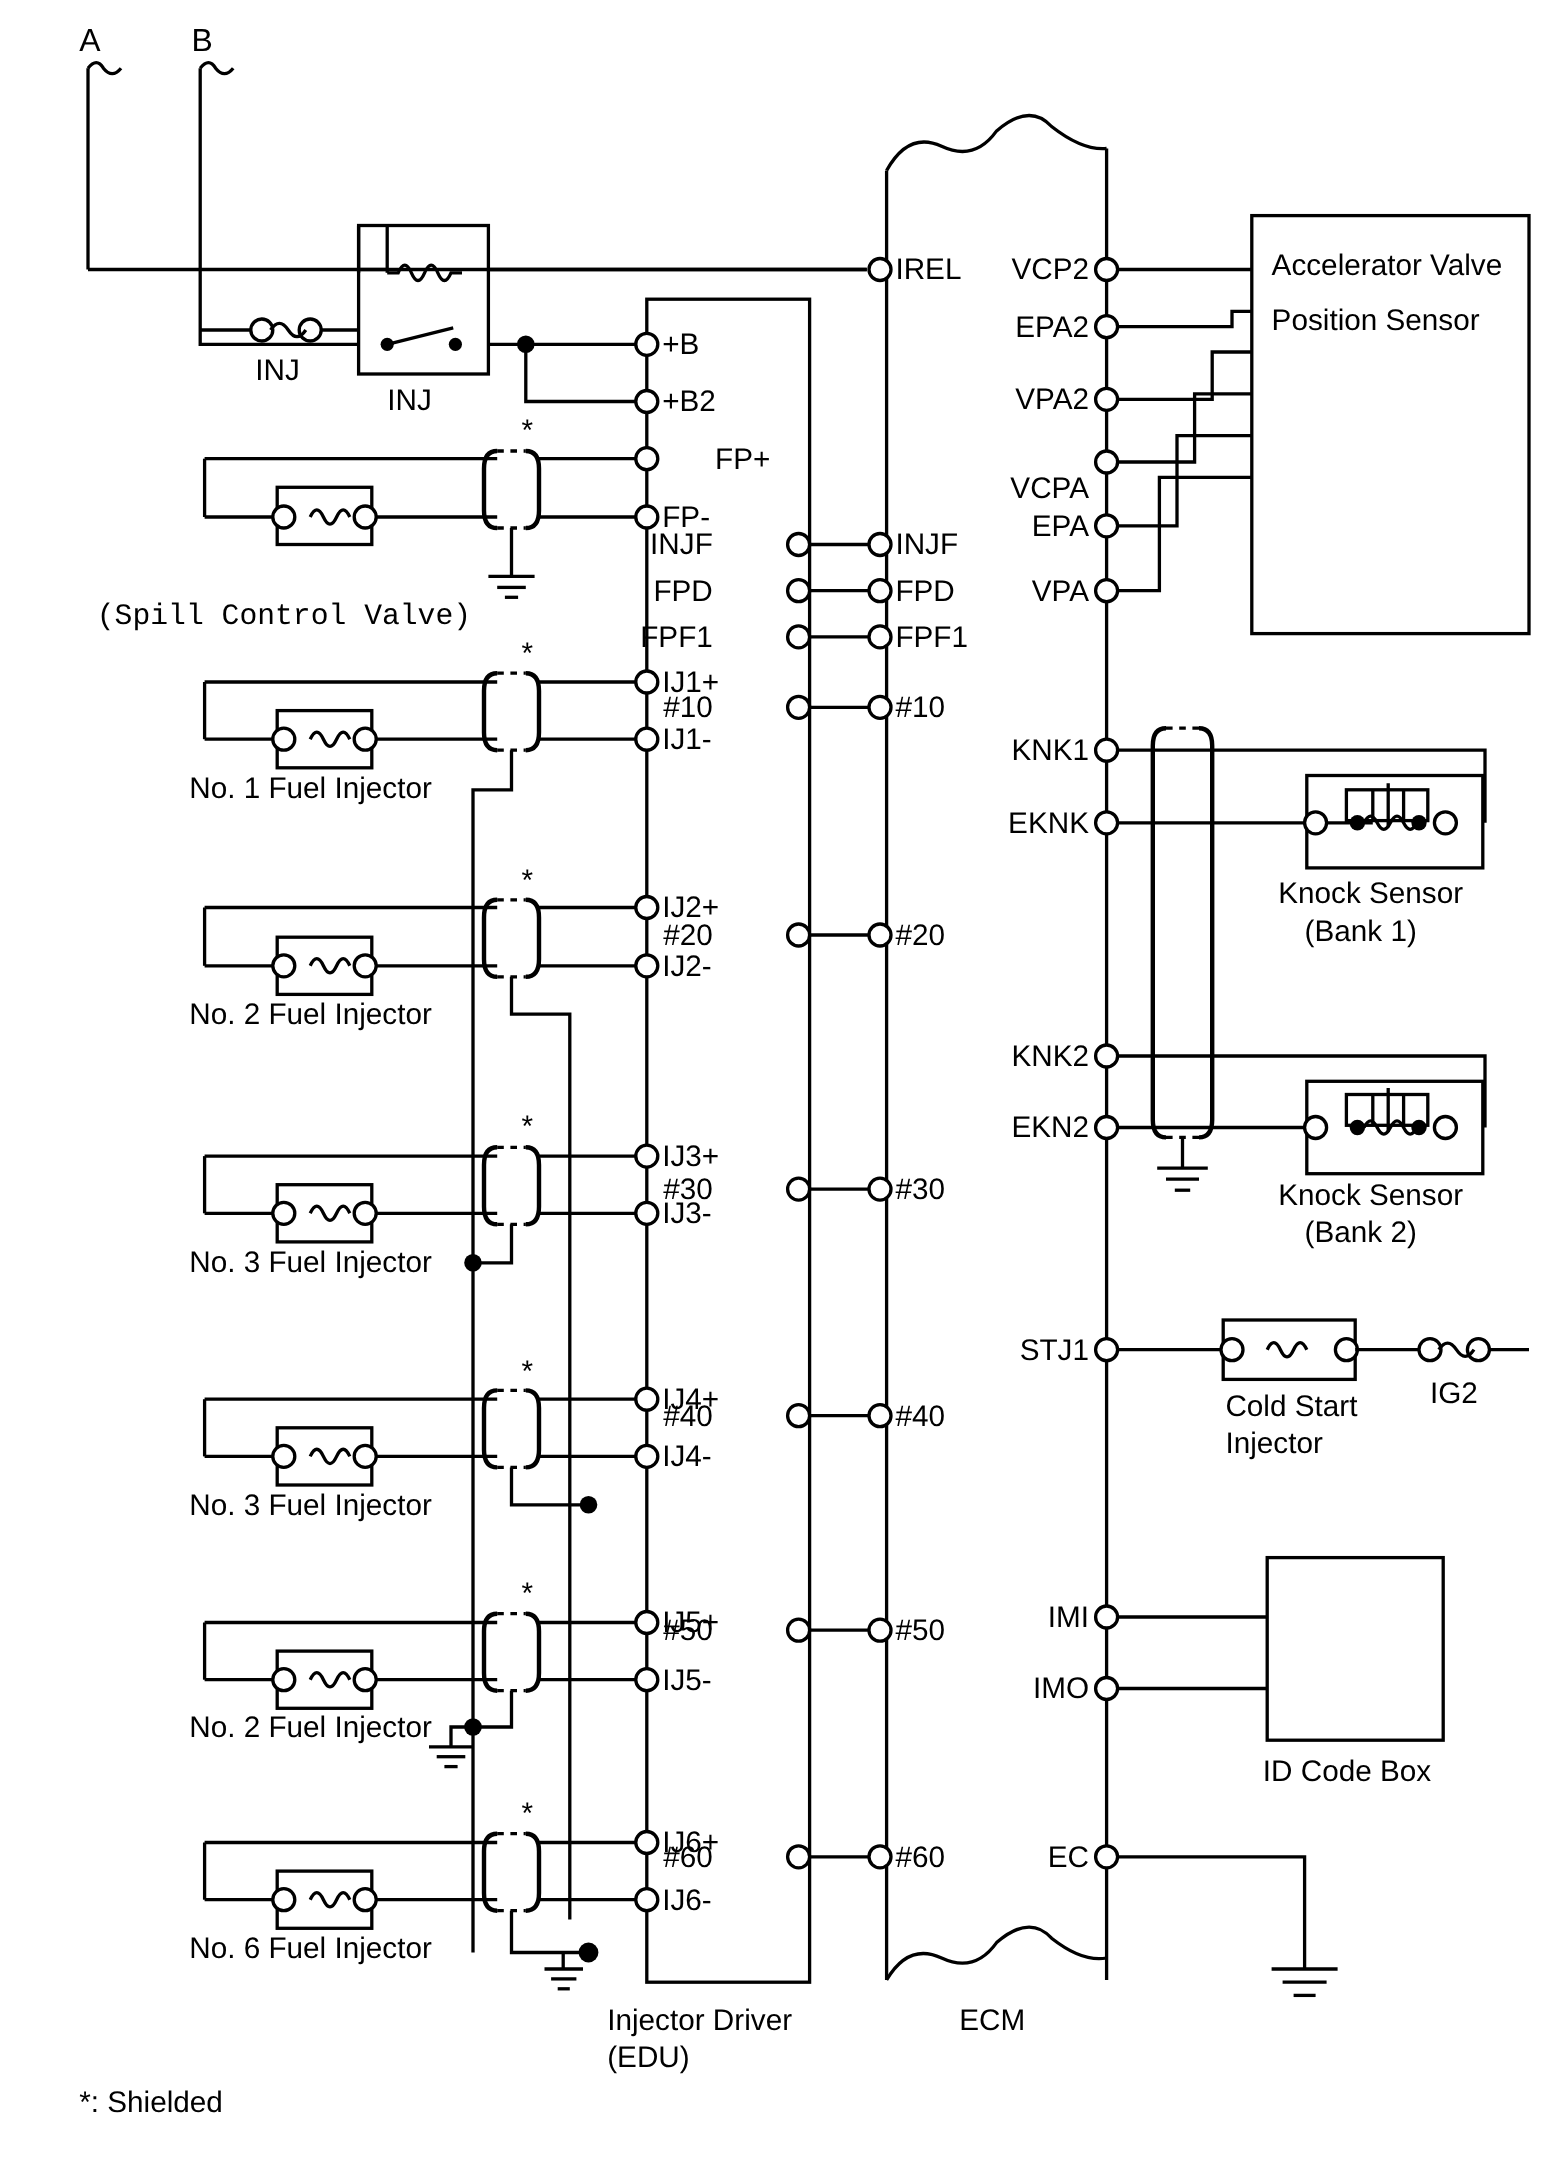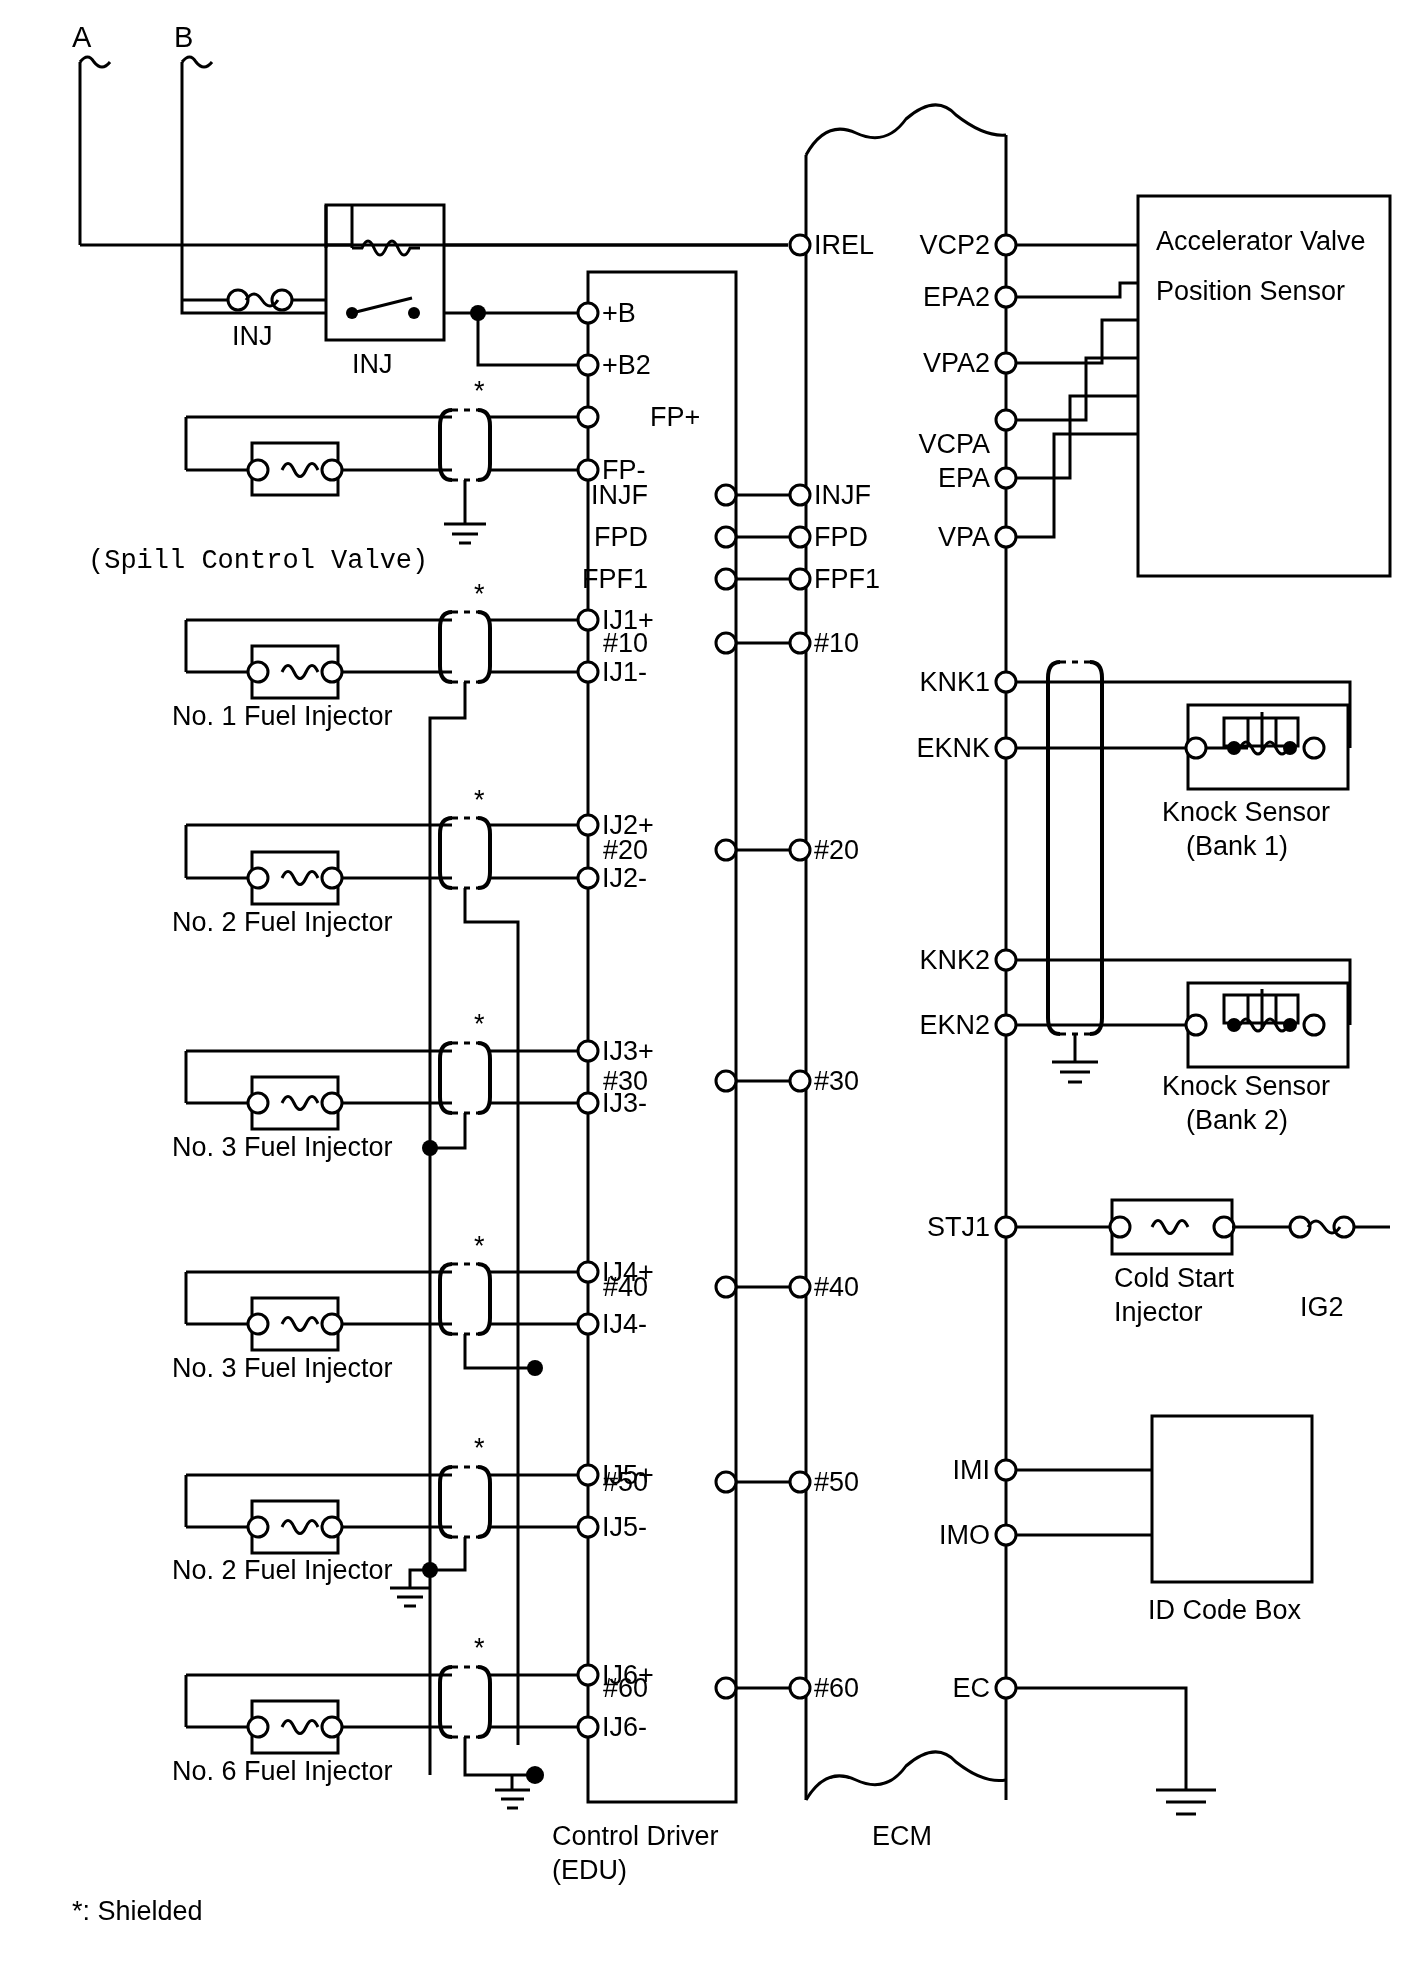--- a/index.html
+++ b/index.html
@@ -387,34 +387,34 @@
 
 <div class="lbl" style="left:88px;top:545px;font-family:Liberation Mono, monospace;">(Spill Control Valve)</div>
 
 <div class="lbl" style="left:172px;top:700px;">No. 1 Fuel Injector</div>
 <div class="lbl" style="left:172px;top:906px;">No. 2 Fuel Injector</div>
 <div class="lbl" style="left:172px;top:1131px;">No. 3 Fuel Injector</div>
 <div class="lbl" style="left:172px;top:1352px;">No. 3 Fuel Injector</div>
 <div class="lbl" style="left:172px;top:1554px;">No. 2 Fuel Injector</div>
 <div class="lbl" style="left:172px;top:1755px;">No. 6 Fuel Injector</div>
 
-<div class="lbl" style="left:552px;top:1820px;">Control Driver</div>
+<div class="lbl" style="left:552px;top:1820px;">Injector Driver</div>
 <div class="lbl" style="left:552px;top:1854px;">(EDU)</div>
 <div class="lbl" style="left:872px;top:1820px;">ECM</div>
 
 <div class="lbl" style="left:1156px;top:225px;">Accelerator Valve</div>
 <div class="lbl" style="left:1156px;top:275px;">Position Sensor</div>
 
 <div class="lbl" style="left:1162px;top:796px;">Knock Sensor</div>
 <div class="lbl" style="left:1186px;top:830px;">(Bank 1)</div>
 
 <div class="lbl" style="left:1162px;top:1070px;">Knock Sensor</div>
 <div class="lbl" style="left:1186px;top:1104px;">(Bank 2)</div>
 
 <div class="lbl" style="left:1114px;top:1262px;">Cold Start</div>
 <div class="lbl" style="left:1114px;top:1296px;">Injector</div>
-<div class="lbl" style="left:1300px;top:1291px;">IG2</div>
+<div class="lbl" style="left:1300px;top:1250px;">IG2</div>
 
 <div class="lbl" style="left:1148px;top:1594px;">ID Code Box</div>
 
 <div class="lbl" style="left:72px;top:1895px;">*: Shielded</div>
 
 </div>
 
 </body></html>

